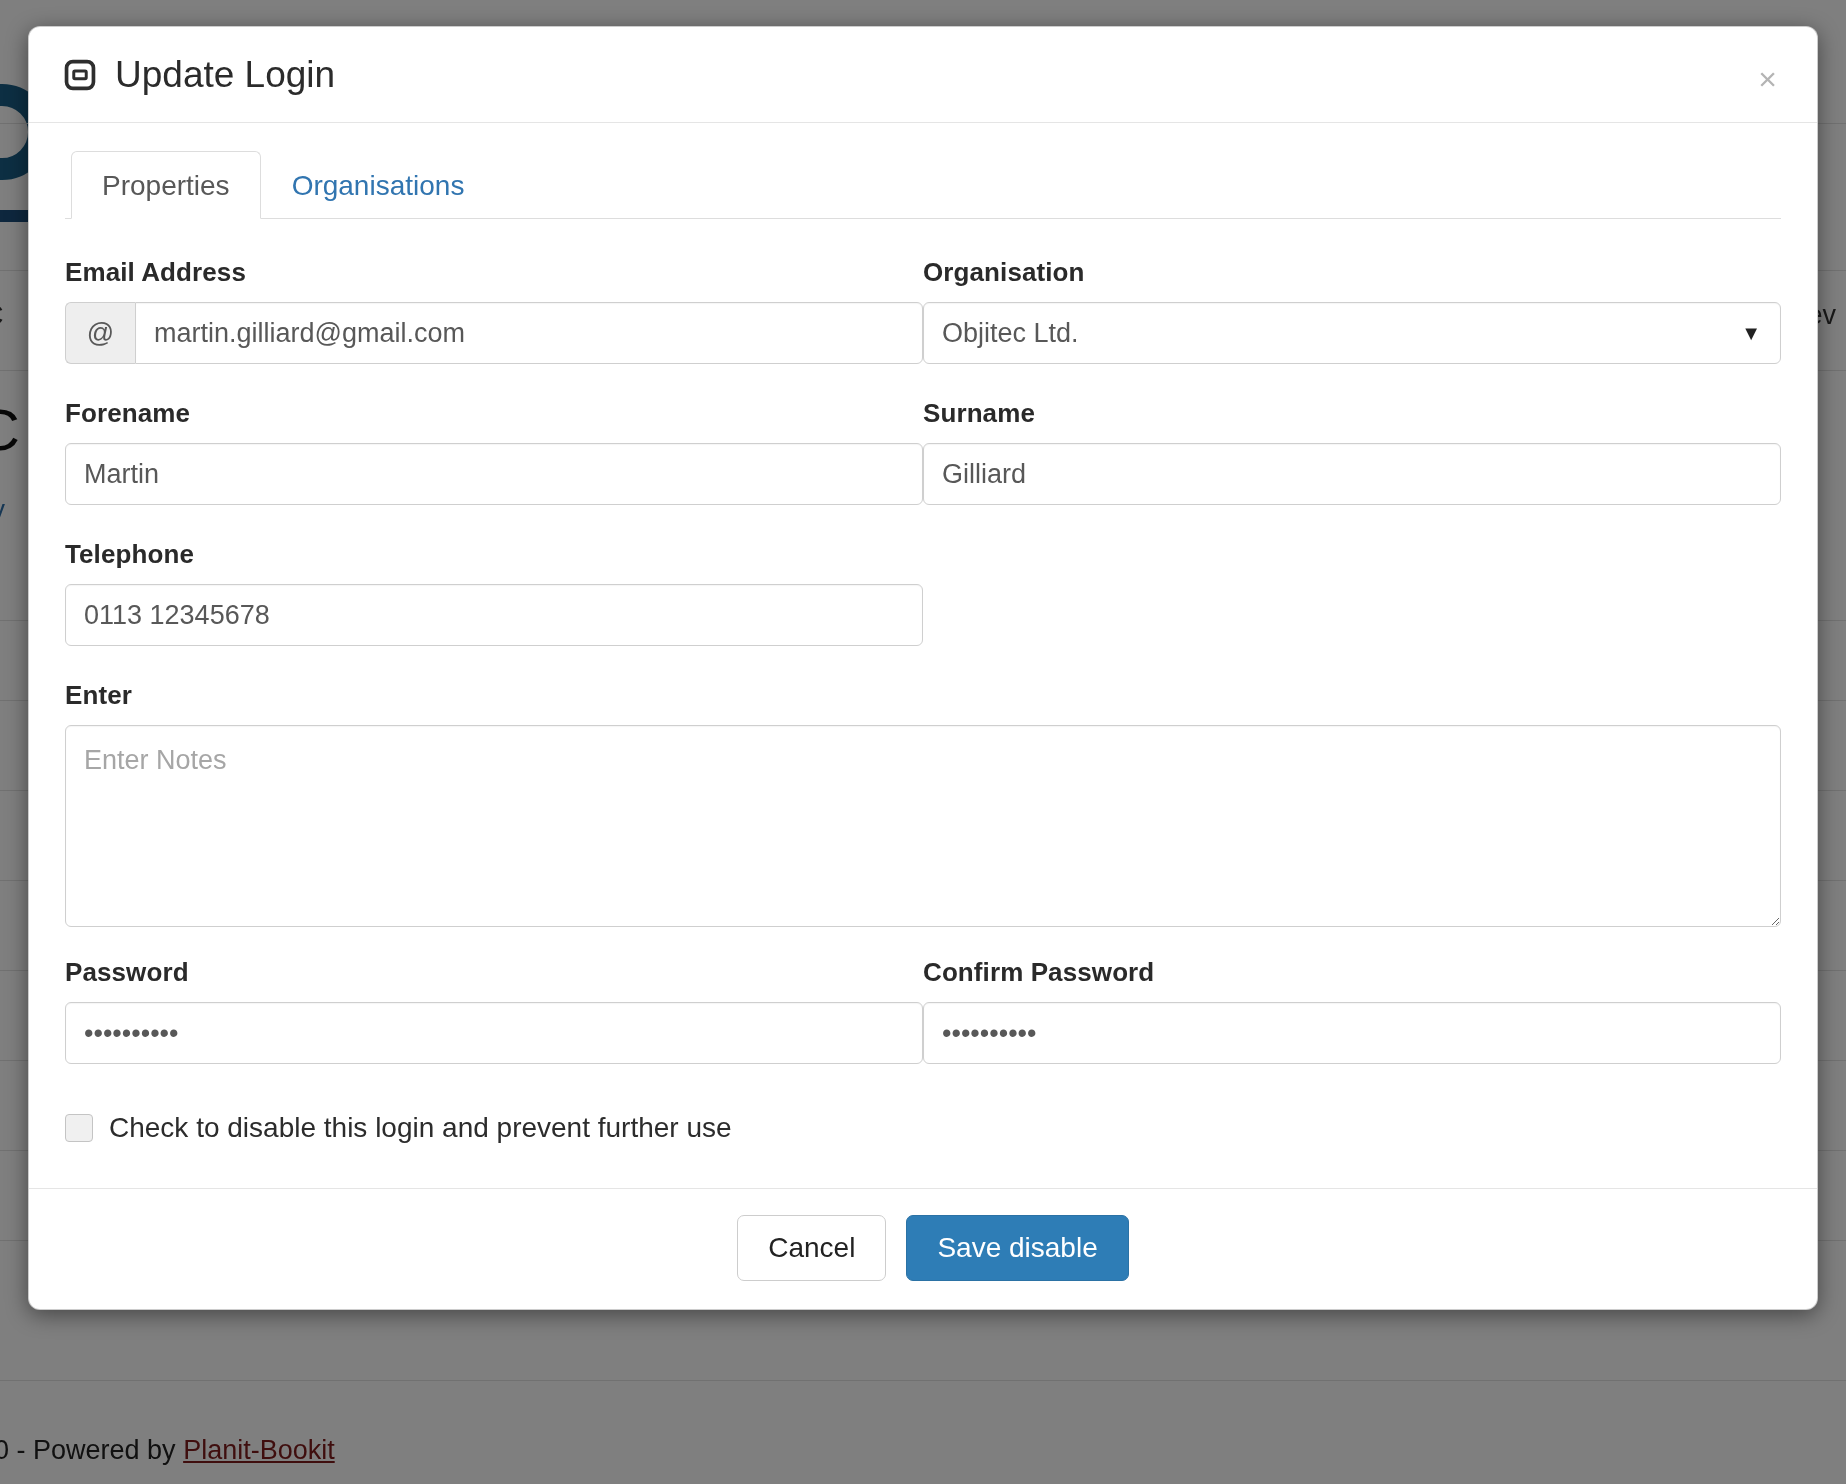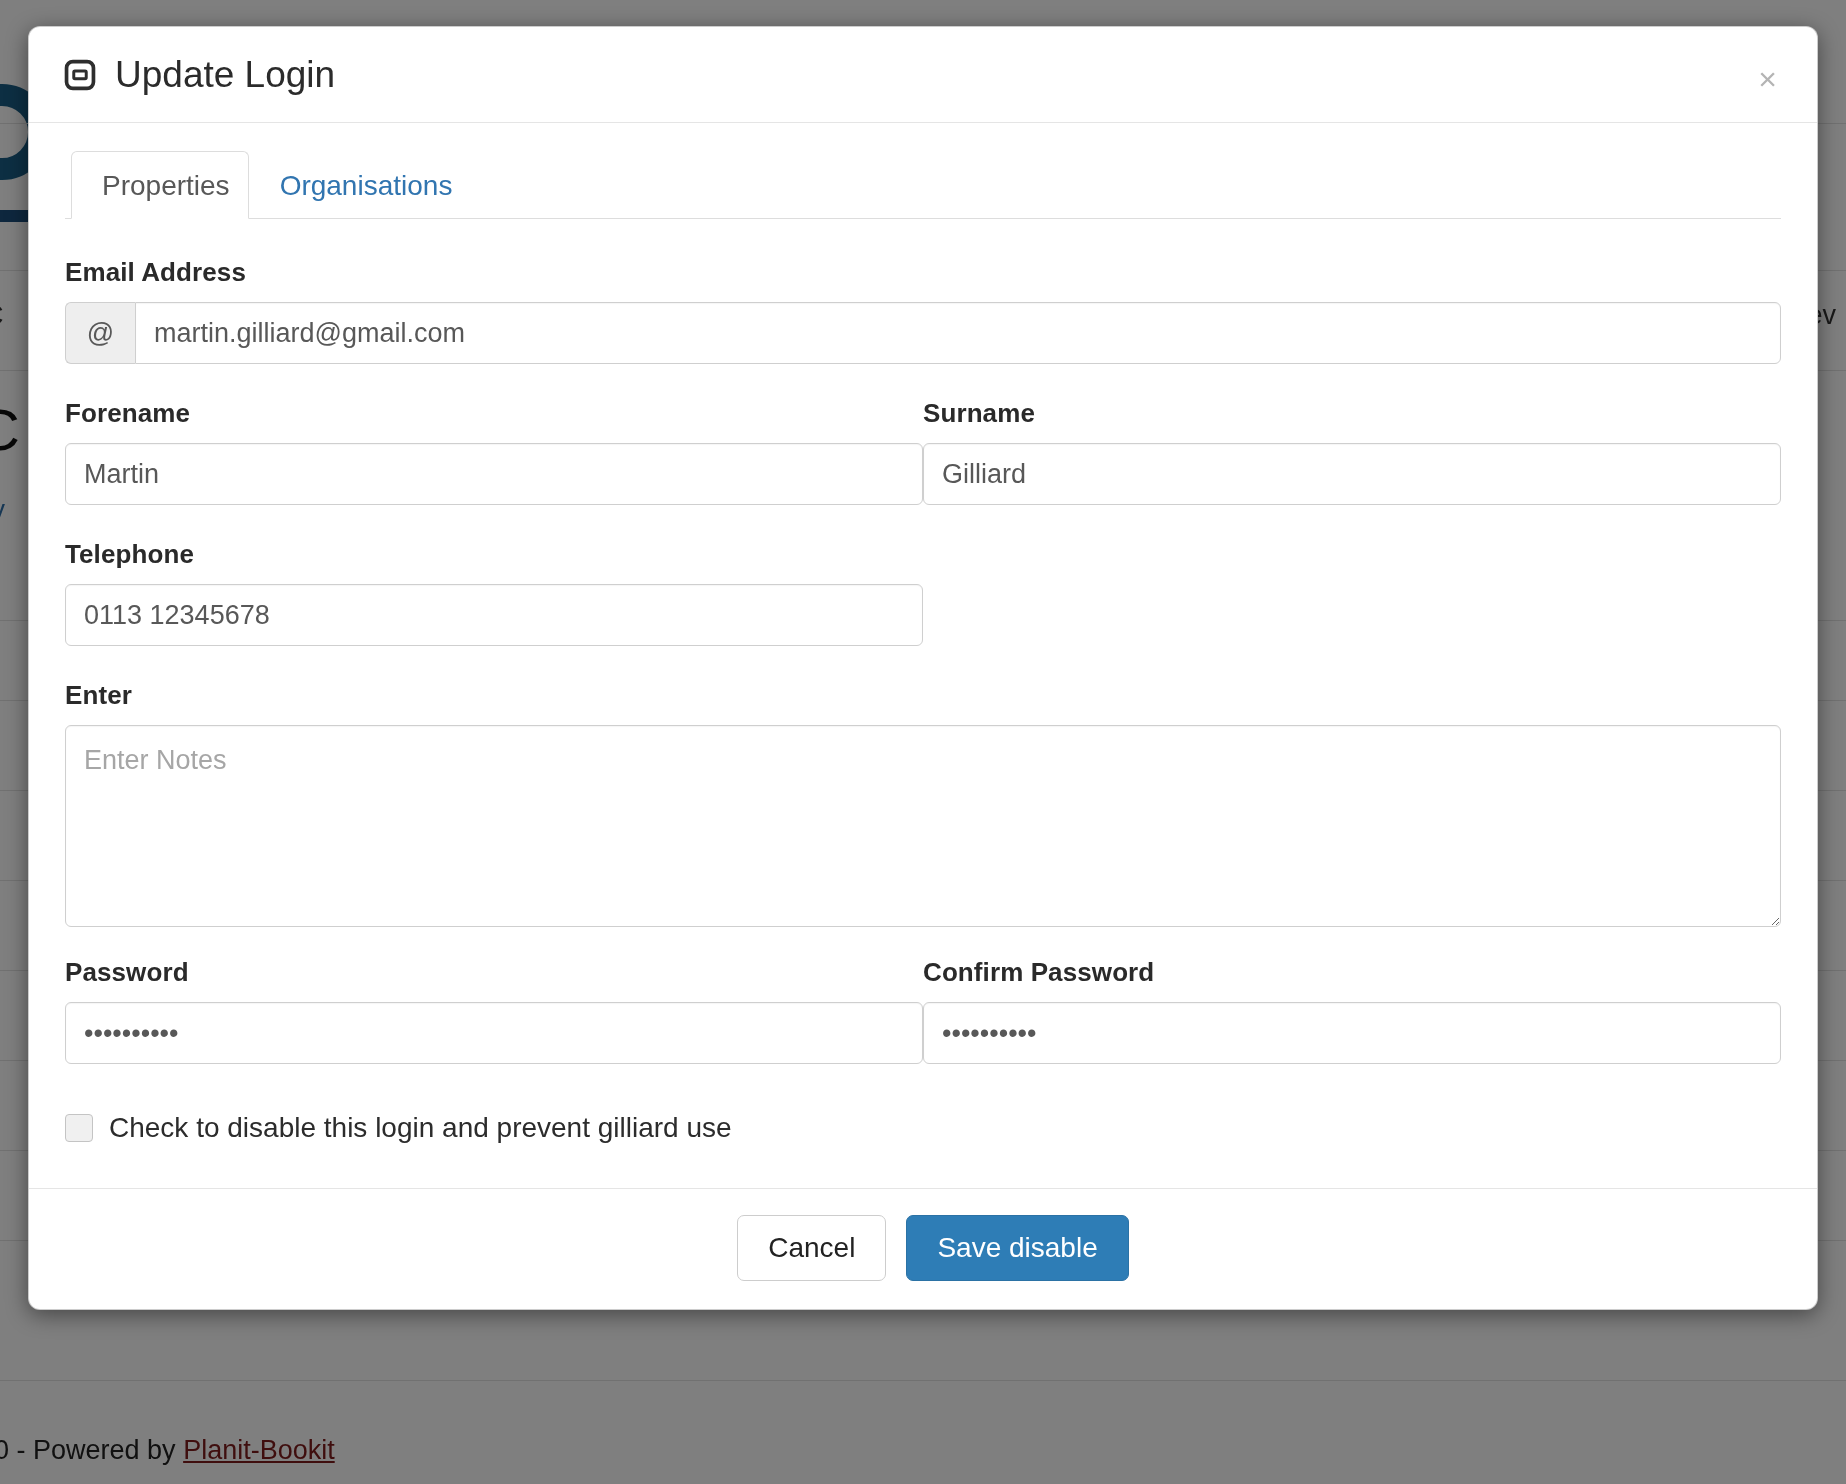--- a/index.html
+++ b/index.html
@@ -156,21 +156,21 @@
 
   
   .nav-tabs {
     display: flex;
     align-items: flex-end;
     border-bottom: 1px solid #ddd;
     margin-bottom: 38px;
     padding-left: 6px;
   }
   .nav-tab {
-    padding: 17px 18px 16px 30px;
+    padding: 17px 30px 16px 30px;
     font-size: 28px;
     color: #3175b0;
     border: 1px solid transparent;
     border-radius: 6px 6px 0 0;
     margin-bottom: -1px;
     cursor: pointer;
     background: transparent;
     line-height: 1.2;
   }
   .nav-tab.active {
@@ -385,20 +385,31 @@
     <div class="form-row">
       <div class="form-col">
         <div class="form-group">
           <label class="form-label">Email Address</label>
           <div class="input-group">
             <span class="input-group-addon">@</span>
             <input class="form-control" type="text" value="martin.gilliard@gmail.com" style="">
           </div>
         </div>
       </div>
+      <div class="form-col">
+        <div class="form-group">
+          <label class="form-label">Organisation</label>
+          <div class="select-wrap">
+            <select class="form-control">
+              <option>Objitec Ltd.</option>
+            </select>
+            <span class="select-caret">▼</span>
+          </div>
+        </div>
+      </div>
     </div>
 
     <div class="form-row">
       <div class="form-col">
         <div class="form-group">
           <label class="form-label">Forename</label>
           <input class="form-control" type="text" value="Martin" style="">
         </div>
       </div>
       <div class="form-col">
@@ -434,21 +445,21 @@
       <div class="form-col">
         <div class="form-group">
           <label class="form-label">Confirm Password</label>
           <input class="form-control" type="text" value="••••••••••" style="">
         </div>
       </div>
     </div>
 
     <div class="checkbox-row">
       <span class="checkbox-box"></span>
-      <span class="checkbox-label">Check to disable this login and prevent gilliard use</span>
+      <span class="checkbox-label">Check to disable this login and prevent further use</span>
     </div>
 
   </div>
 
   <div class="modal-footer">
     <button class="btn btn-default">Cancel</button>
     <button class="btn btn-primary">Save disable</button>
   </div>
 
 </div>

